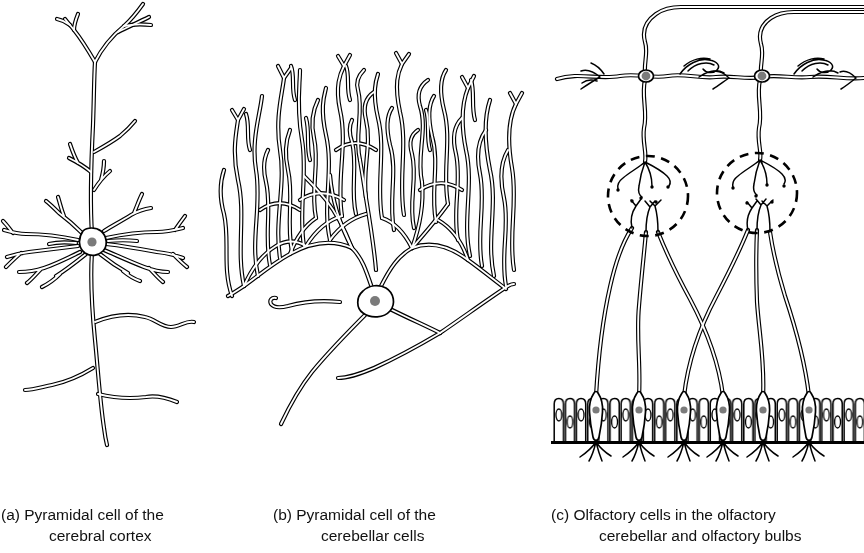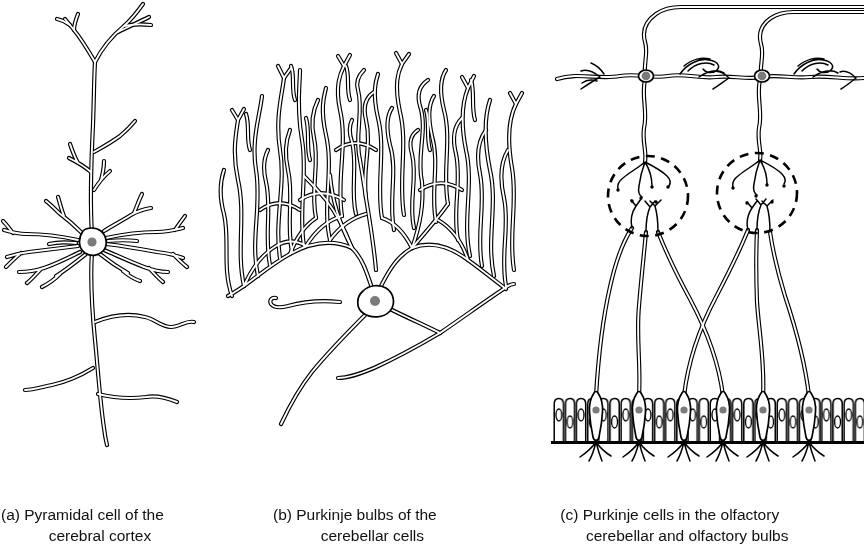--- a/index.html
+++ b/index.html
@@ -4,22 +4,22 @@
 <style>
   html,body{margin:0;padding:0;background:#fff;}
   body{width:864px;height:553px;position:relative;overflow:hidden;
        font-family:"Liberation Sans", sans-serif;color:#111;}
   svg{position:absolute;left:0;top:0;}
   .ol{stroke:#000;stroke-width:4.2;fill:none;stroke-linecap:round;stroke-linejoin:round;}
   .co{stroke:#fff;stroke-width:1.9;fill:none;stroke-linecap:round;stroke-linejoin:round;}
   .thin{stroke:#000;stroke-width:1.5;fill:none;stroke-linecap:round;stroke-linejoin:round;}
   .blob{fill:#fff;stroke:#000;stroke-width:1.7;}
   .dashcirc{fill:none;stroke:#000;stroke-width:2.6;stroke-dasharray:9 6.5;}
-  .caption{position:absolute;font-size:15.5px;line-height:21px;color:#111;text-align:center;}
-  .caption .l2{display:block;margin-left:35px;}
+  .caption{position:absolute;font-size:15.5px;line-height:21px;color:#111;}
+  .caption .l2{display:block;margin-left:48px;}
   .caption .l1{display:block;}
 </style>
 </head>
 <body>
 
 <svg width="864" height="553" viewBox="0 0 864 553">
   <defs>
 
     <g id="pyr-t">
       <path d="M92,234 C90,205 91,165 93,125 C94,98 94,78 95,62"></path>
@@ -223,19 +223,19 @@
       </g>
     </g>
   </g>
 </svg>
 
 <div class="caption" style="left:1px;top:504px;">
   <span class="l1">(a) Pyramidal cell of the</span>
   <span class="l2">cerebral cortex</span>
 </div>
 <div class="caption" style="left:273px;top:504px;">
-  <span class="l1">(b) Purkinje bulbs of the</span>
+  <span class="l1">(b) Pyramidal cell of the</span>
   <span class="l2">cerebellar cells</span>
 </div>
 <div class="caption" style="left:551px;top:504px;">
-  <span class="l1">(c) Purkinje cells in the olfactory</span>
+  <span class="l1">(c) Olfactory cells in the olfactory</span>
   <span class="l2">cerebellar and olfactory bulbs</span>
 </div>
 
 </body></html>

